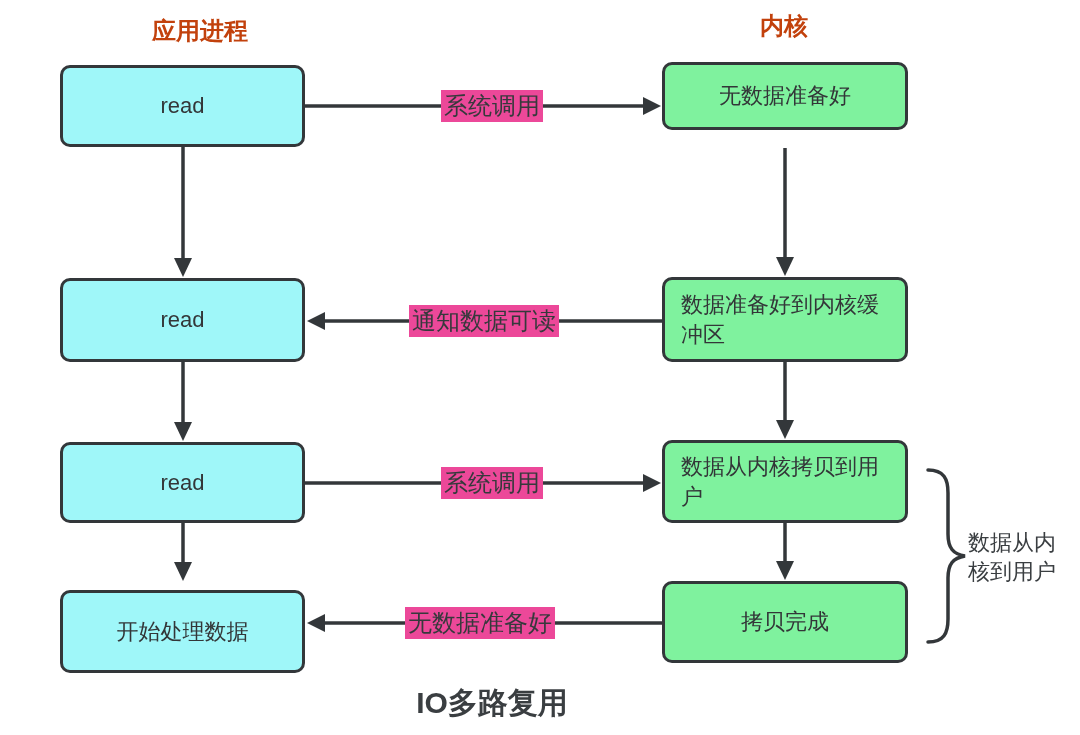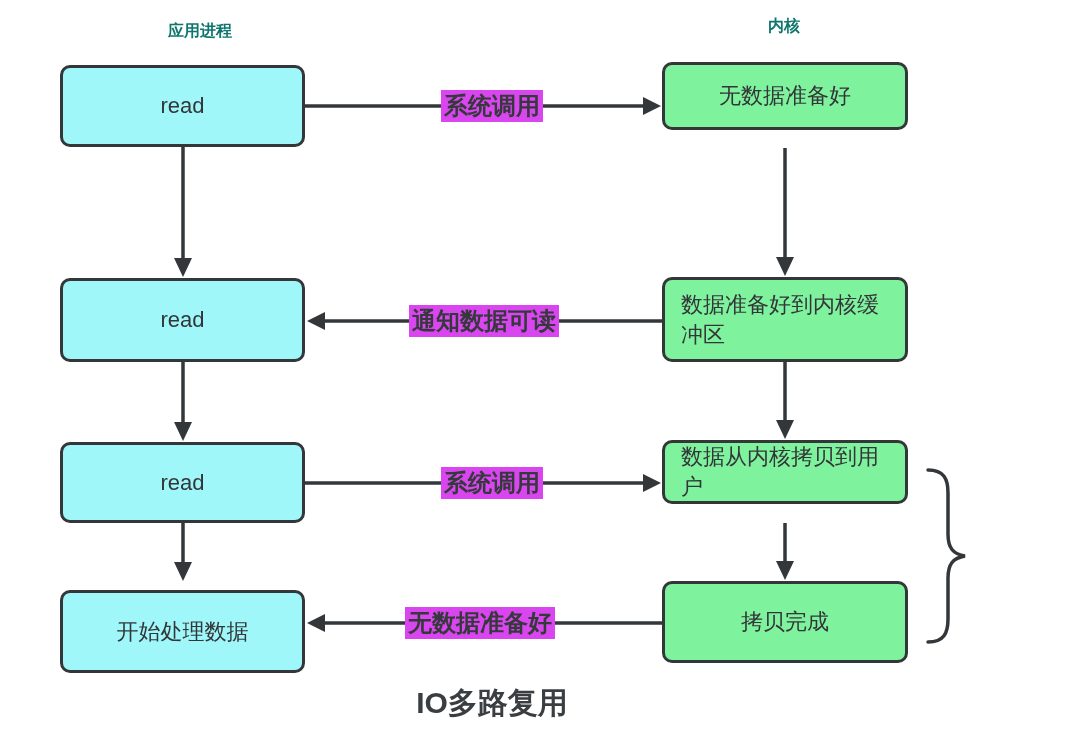--- a/index.html
+++ b/index.html
@@ -35,33 +35,33 @@
     color: #333638;
     padding: 4px 16px;
     z-index: 1;
   }
   .node.cyan  { background: #9ff7f9; }
   .node.green { background: #7ff29e; }
 
   .col-header {
     position: absolute;
     transform: translate(-50%, -50%);
-    font-size: 16px;
+    font-size: 24px;
     font-weight: bold;
-    color: #0f766e;
+    color: #c2410c;
     white-space: nowrap;
     z-index: 1;
   }
   .edge-label {
     position: absolute;
     transform: translate(-50%, -50%);
     font-size: 24px;
-    font-weight: bold;
+    font-weight: normal;
     color: #36393c;
-    background: #d946ef;
+    background: #ec4899;
     padding: 0 3px;
     white-space: nowrap;
     z-index: 2;
   }
   .brace-label {
     position: absolute;
     left: 968px;
     top: 528px;
     width: 100px;
     font-size: 22px;
@@ -145,24 +145,25 @@
   <div class="col-header" style="left:200px; top:31px;">应用进程</div>
   <div class="col-header" style="left:784px; top:26px;">内核</div>
 
   <div class="node cyan" style="left: 60px; top: 65px; width: 245px; height: 82px; background-color: rgb(159, 247, 249);">read</div>
   <div class="node cyan" style="left: 60px; top: 278px; width: 245px; height: 84px; background-color: rgb(159, 247, 249);">read</div>
   <div class="node cyan" style="left: 60px; top: 442px; width: 245px; height: 81px; background-color: rgb(159, 247, 249);">read</div>
   <div class="node cyan" style="left: 60px; top: 582px; width: 245px; height: 83px; background-color: rgb(159, 247, 249); margin-top: 8px;">开始处理数据</div>
 
   <div class="node green" style="left: 662px; top: 62px; width: 246px; height: 68px; background-color: rgb(127, 242, 158);">无数据准备好</div>
   <div class="node green" style="left: 662px; top: 277px; width: 246px; height: 85px; background-color: rgb(127, 242, 158);">数据准备好到内核缓冲区</div>
-  <div class="node green" style="left: 662px; top: 440px; width: 246px; height: 64px; background-color: rgb(127, 242, 158);">数据从内核拷贝到用户</div>
+  <div class="node green" style="left: 662px; top: 440px; width: 246px; height: 83px; background-color: rgb(127, 242, 158);">数据从内核拷贝到用户</div>
   <div class="node green" style="left: 662px; top: 581px; width: 246px; height: 82px; background-color: rgb(127, 242, 158);">拷贝完成</div>
 
   <div class="edge-label" style="left:492px; top:106px;">系统调用</div>
   <div class="edge-label" style="left:484px; top:321px;">通知数据可读</div>
   <div class="edge-label" style="left:492px; top:483px;">系统调用</div>
   <div class="edge-label" style="left:480px; top:623px;">无数据准备好</div>
 
+  <div class="brace-label">数据从内核到用户</div>
 
   <div class="diagram-title">IO多路复用</div>
 
 </div>
 
 </body></html>

